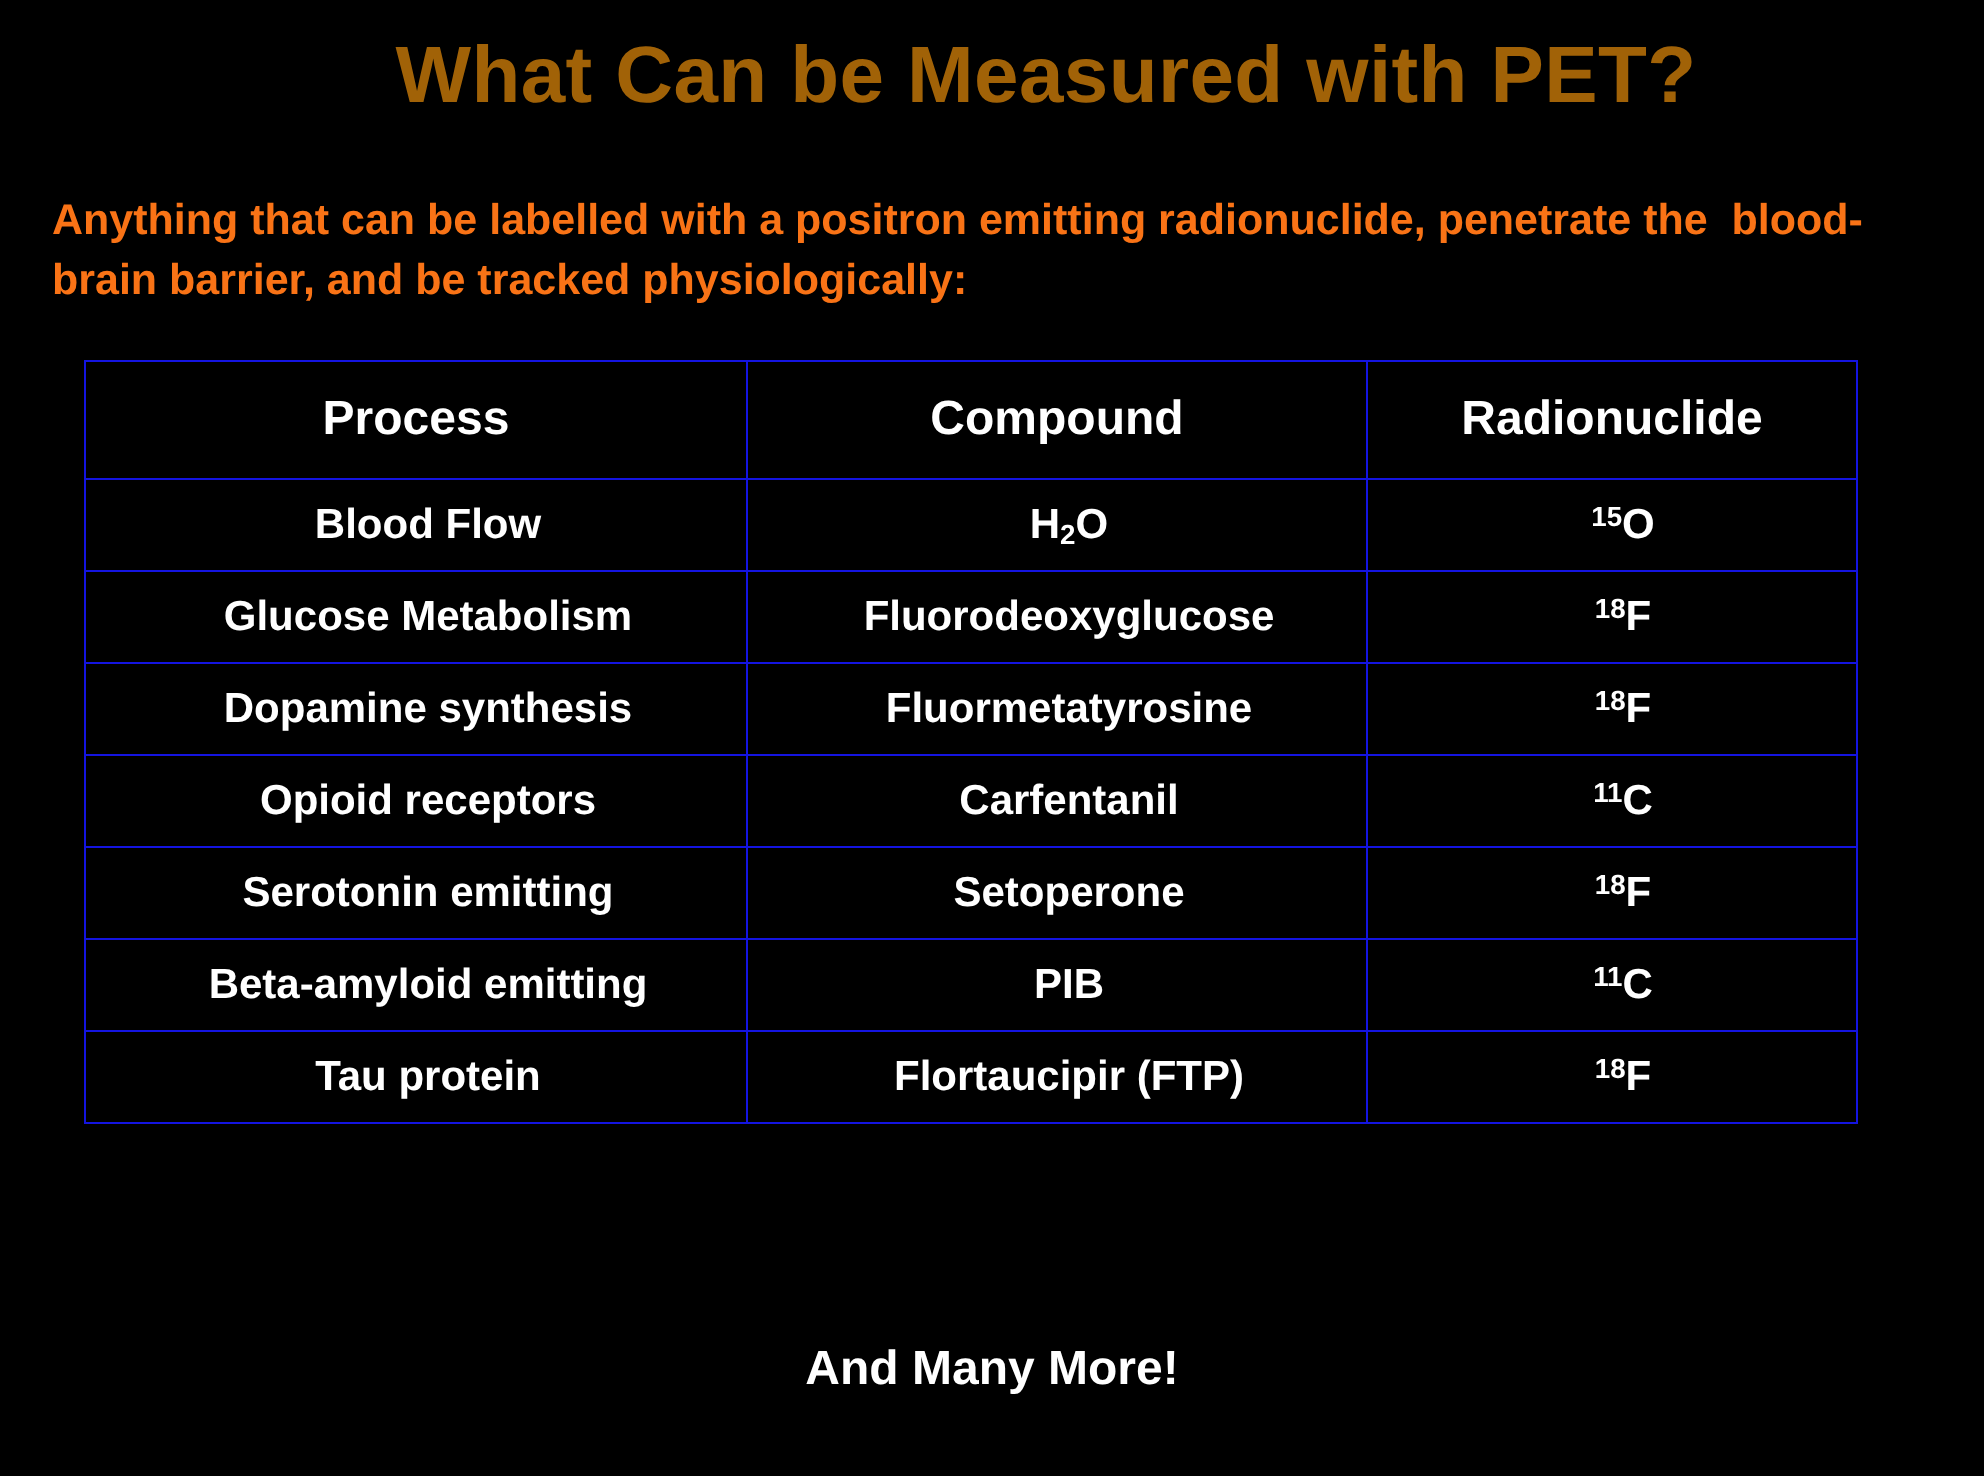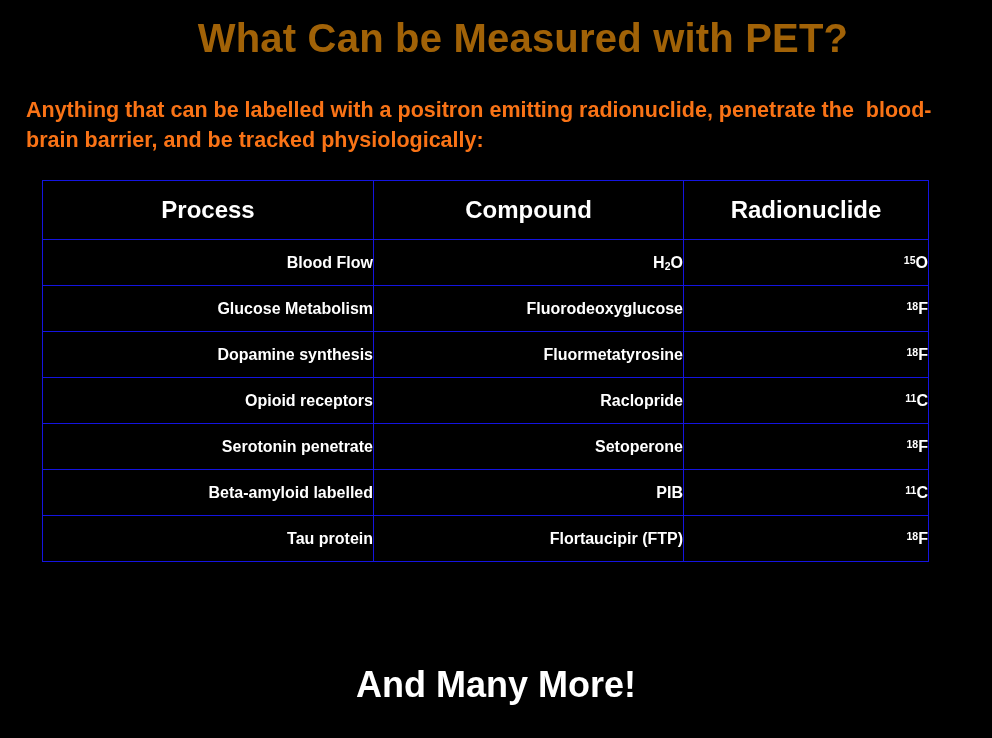--- a/index.html
+++ b/index.html
@@ -73,22 +73,22 @@
   .col-compound { width: 309px; }
   .col-nuclide  { width: 244px; }
 
   .pet-table thead th {
     height: 58px;
     text-align: center;
     font-size: 24px;
   }
   .pet-table tbody td {
     height: 45px;
-    text-align: right;
-    font-size: 16px;
+    text-align: center;
+    font-size: 21px;
     padding-left: 12px;
     line-height: 45px;
     white-space: nowrap;
     overflow: hidden;
   }
   .pet-table tbody td.nuclide-cell {
     padding-left: 11px;
   }
   sub {
     font-size: 0.66em;
@@ -104,21 +104,21 @@
   
   .footer-note {
     position: absolute;
     left: 0;
     top: 668px;
     width: 992px;
     text-align: center;
     color: #FFFFFF;
     font-family: "Liberation Sans", sans-serif;
     font-weight: bold;
-    font-size: 36px;
+    font-size: 24px;
     line-height: 34px;
     white-space: nowrap;
   }
 </style>
 </head>
 <body>
 
 <div class="slide">
 
   <div class="slide-title">What Can be Measured with PET?</div>
@@ -149,33 +149,33 @@
 
       <tr>
         <td class="col-process">Dopamine synthesis</td>
         <td class="col-compound"><span>Fluormetatyrosine</span><sub></sub><span></span></td>
         <td class="col-nuclide nuclide-cell"><sup>18</sup><span>F</span></td>
       </tr>
 
 
       <tr>
         <td class="col-process">Opioid receptors</td>
-        <td class="col-compound"><span>Raclopride</span><sub></sub><span></span></td>
+        <td class="col-compound"><span>Carfentanil</span><sub></sub><span></span></td>
         <td class="col-nuclide nuclide-cell"><sup>11</sup><span>C</span></td>
       </tr>
 
 
       <tr>
-        <td class="col-process">Serotonin penetrate</td>
+        <td class="col-process">Serotonin emitting</td>
         <td class="col-compound"><span>Setoperone</span><sub></sub><span></span></td>
         <td class="col-nuclide nuclide-cell"><sup>18</sup><span>F</span></td>
       </tr>
 
       <tr>
-        <td class="col-process">Beta-amyloid labelled</td>
+        <td class="col-process">Beta-amyloid emitting</td>
         <td class="col-compound"><span>PIB</span><sub></sub><span></span></td>
         <td class="col-nuclide nuclide-cell"><sup>11</sup><span>C</span></td>
       </tr>
 
       <tr>
         <td class="col-process">Tau protein</td>
         <td class="col-compound"><span>Flortaucipir (FTP)</span><sub></sub><span></span></td>
         <td class="col-nuclide nuclide-cell"><sup>18</sup><span>F</span></td>
       </tr>
 

